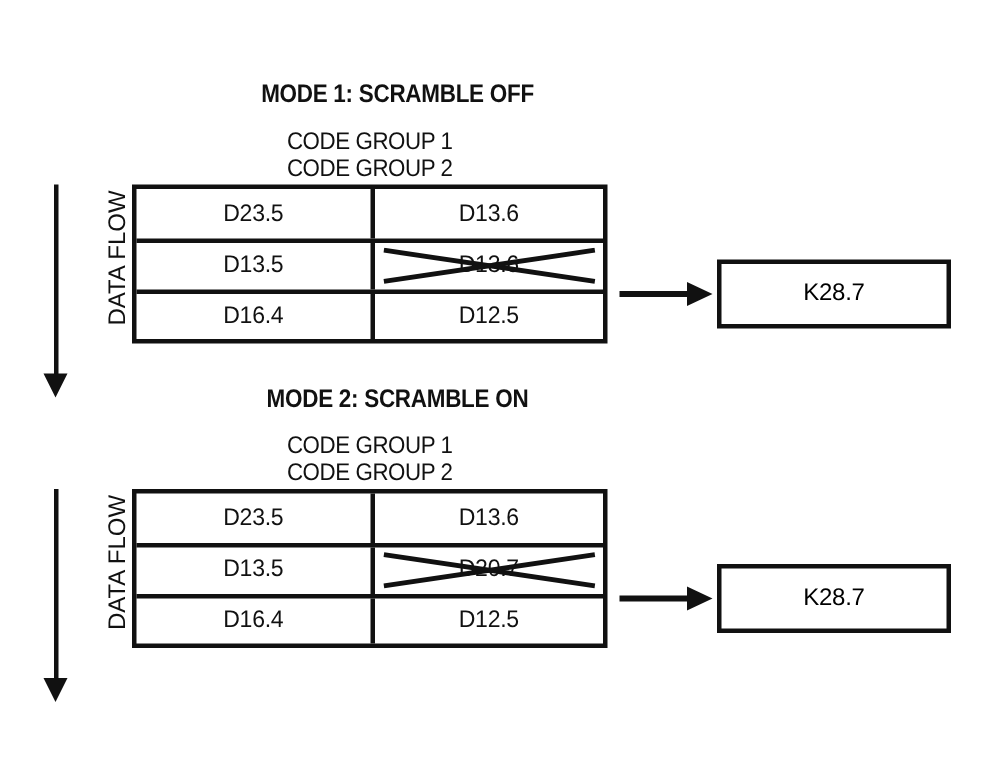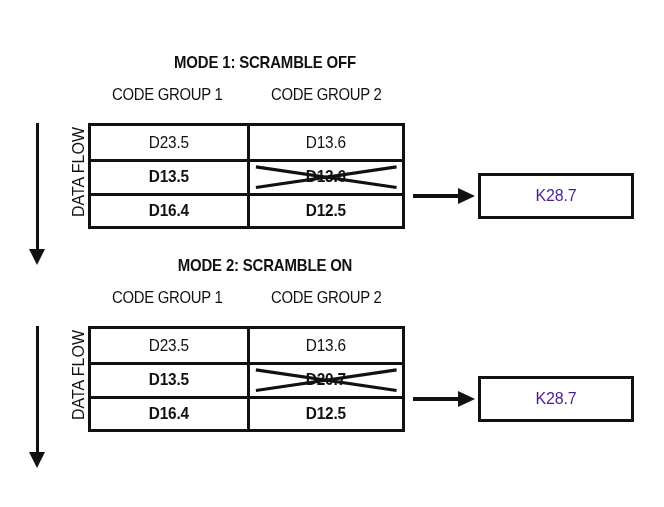--- a/index.html
+++ b/index.html
@@ -41,20 +41,21 @@
     color: #111111;
   }
 
   
   .col-headers {
     position: absolute;
     top: 45px;
     left: 88px;
     width: 317px;
     display: flex;
+    flex-direction: column;
   }
   .col-header {
     flex: 1 1 50%;
     text-align: center;
     font-size: 16px;
     letter-spacing: -0.3px;
     white-space: nowrap;
     transform: scaleX(0.93);
     color: #111111;
   }
@@ -109,21 +110,20 @@
     border: 3px solid #111111;
     box-sizing: border-box;
   }
   .table-row {
     display: flex;
     height: 33.3333%;
     box-sizing: border-box;
   }
   .table-row + .table-row {
     border-top: 3px solid #111111;
-    font-weight: bold;
   }
   .cell {
     flex: 1 1 50%;
     position: relative;
     display: flex;
     align-items: center;
     justify-content: center;
     box-sizing: border-box;
     font-size: 16px;
     letter-spacing: -0.2px;
@@ -182,21 +182,21 @@
     top: 132px;
     width: 156px;
     height: 46px;
     border: 3px solid #111111;
     box-sizing: border-box;
     display: flex;
     align-items: center;
     justify-content: center;
     font-size: 16px;
     letter-spacing: -0.2px;
-    color: #4c1d95;
+    color: #000000;
     background: #ffffff;
   }
 </style>
 </head>
 <body>
 
 <div class="section" id="section-mode1">
 
   <div class="mode-title">MODE 1: SCRAMBLE OFF</div>
 

